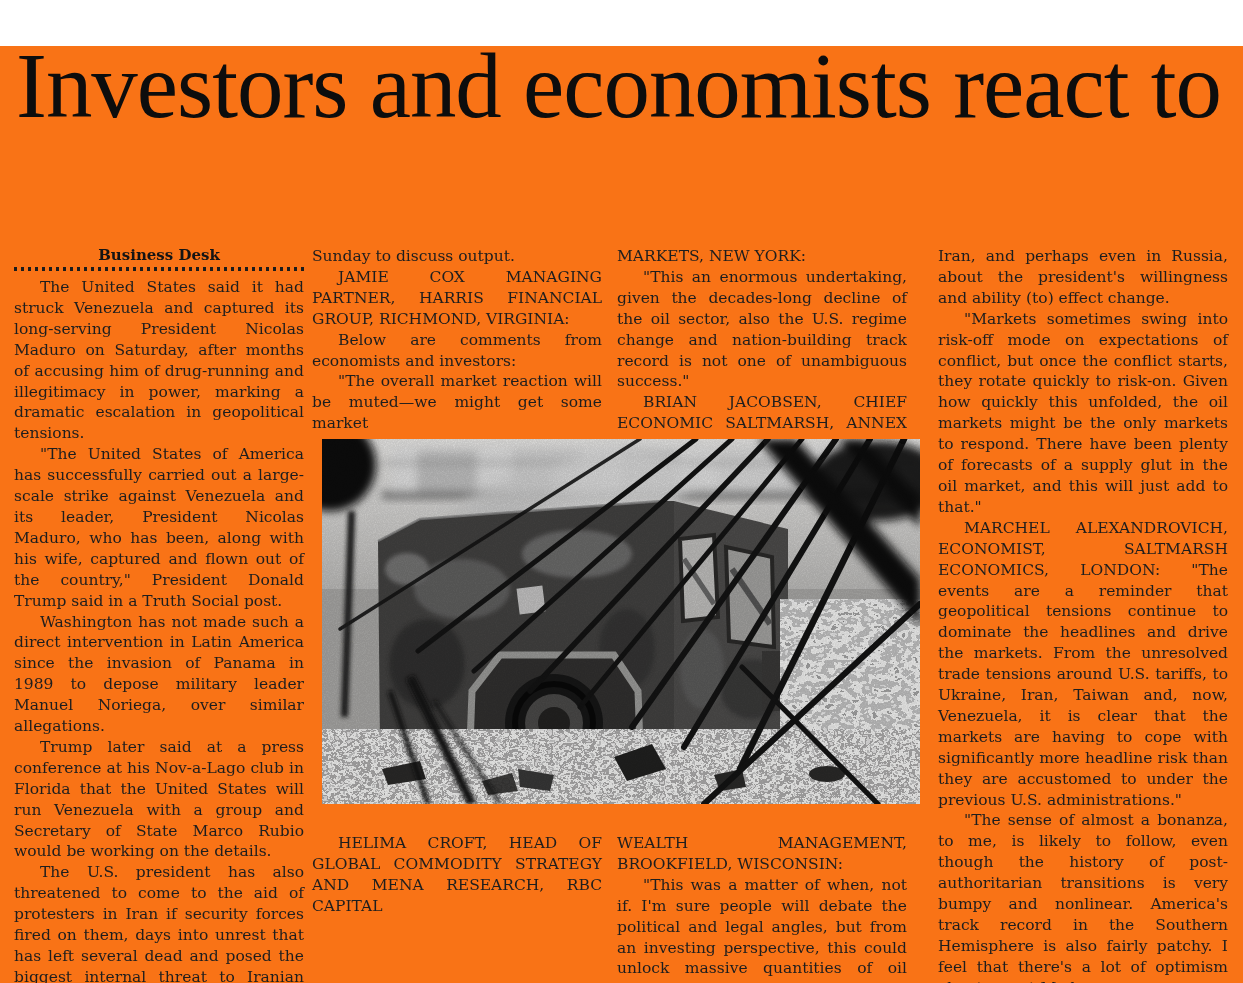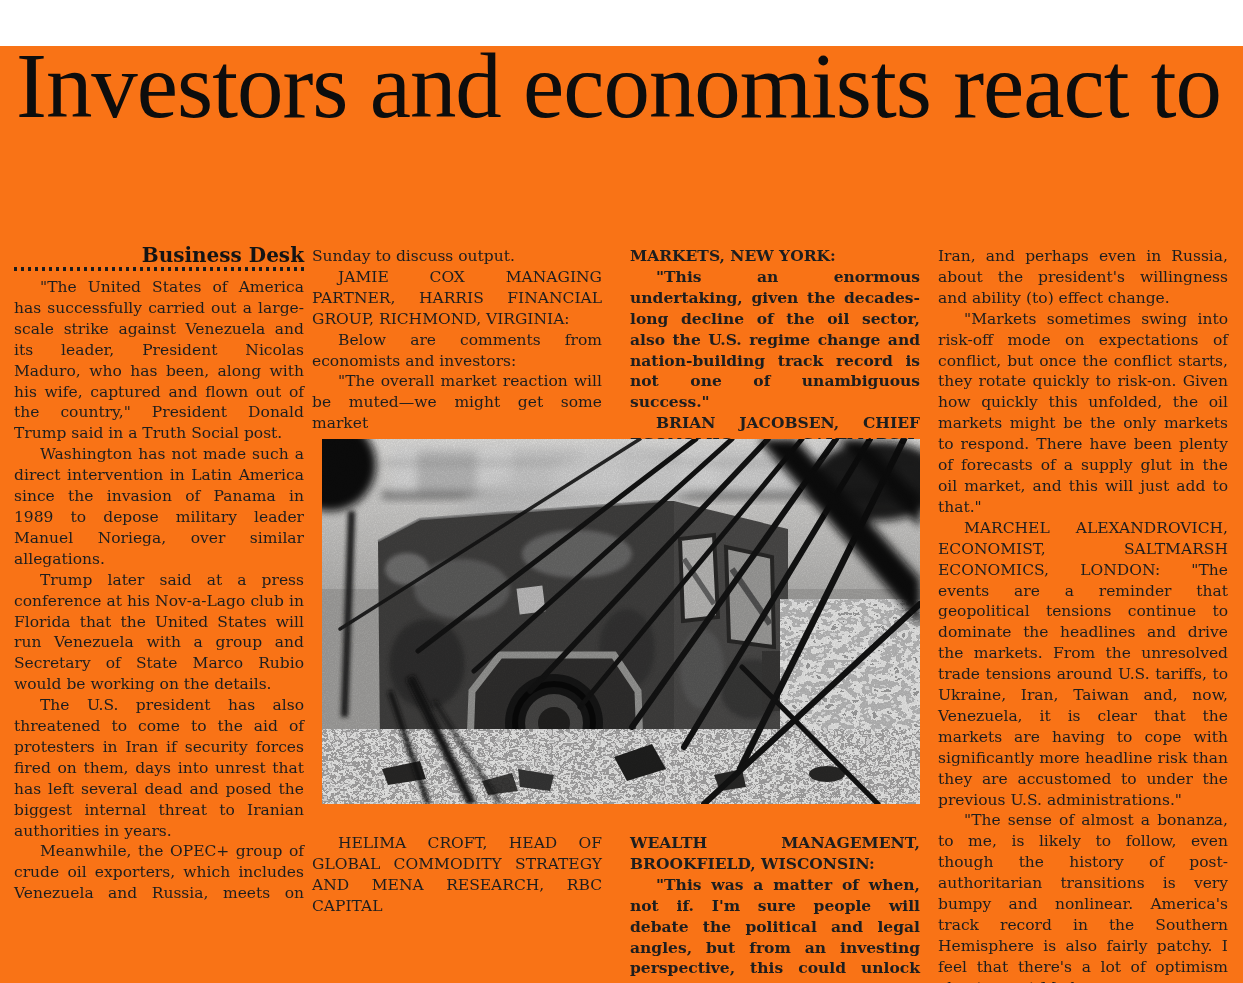--- a/index.html
+++ b/index.html
@@ -18,28 +18,28 @@
   .hl { display:block; }
   .fitline { display:inline-block; white-space:nowrap; transform-origin:0 70%; }
 
   
   .col {
     position:absolute; top:200px; width:290px;
     font-size:15.5px; line-height:20.9px; text-align:justify;
   }
   .c1 { left:14px; }
   .c2 { left:312px; }
-  .c3 { left:630px;font-weight:bold; }
+  .c3 { left:617px; }
   .c4 { left:938px; }
   .below-photo { top:787px; }
   .col p { margin:0; hyphens:auto; }
   .col p.ind { text-indent:26px; }
   .col p.runover { text-align-last:justify; }
 
-  .kicker { font-weight:700; font-size:20px; line-height:19px; text-align:right; color:#141414; }
+  .kicker { font-weight:700; font-size:15px; line-height:19px; text-align:center; color:#141414; }
   .rule {
     height:4px; margin:2px 0 6px 0;
     background:repeating-linear-gradient(90deg,#1c1c1c 0 3px,transparent 3px 7px);
   }
 
   
   .photo {
     position:absolute; left:322px; top:393px; width:598px; height:365px;
     margin:0; overflow:hidden; background:#cfcfcf;
   }
@@ -50,20 +50,21 @@
 
 <div class="page">
 
   <h1 class="headline">
     <span class="hl"><span class="fitline" style="transform: scaleX(0.998627);">Investors and economists react to</span></span>
   </h1>
 
   <div class="col c1">
     <div class="kicker">Business Desk</div>
     <div class="rule"></div>
+    <p class="ind">The United States said it had struck Venezuela and captured its long-serving President Nicolas Maduro on Saturday, after months of accusing him of drug-running and illegitimacy in power, marking a dramatic escalation in geopolitical tensions.</p>
     <p class="ind">"The United States of America has successfully carried out a large-scale strike against Venezuela and its leader, President Nicolas Maduro, who has been, along with his wife, captured and flown out of the country," President Donald Trump said in a Truth Social post.</p>
     <p class="ind">Washington has not made such a direct intervention in Latin America since the invasion of Panama in 1989 to depose military leader Manuel Noriega, over similar allegations.</p>
     <p class="ind">Trump later said at a press conference at his Nov-a-Lago club in Florida that the United States will run Venezuela with a group and Secretary of State Marco Rubio would be working on the details.</p>
     <p class="ind">The U.S. president has also threatened to come to the aid of protesters in Iran if security forces fired on them, days into unrest that has left several dead and posed the biggest internal threat to Iranian authorities in years.</p>
     <p class="ind runover">Meanwhile, the OPEC+ group of crude oil exporters, which includes Venezuela and Russia, meets on</p>
   </div>
 
   <div class="col c2">
     <p>Sunday to discuss output.</p>
     <p class="ind">JAMIE COX MANAGING PARTNER, HARRIS FINANCIAL GROUP, RICHMOND, VIRGINIA:</p>

